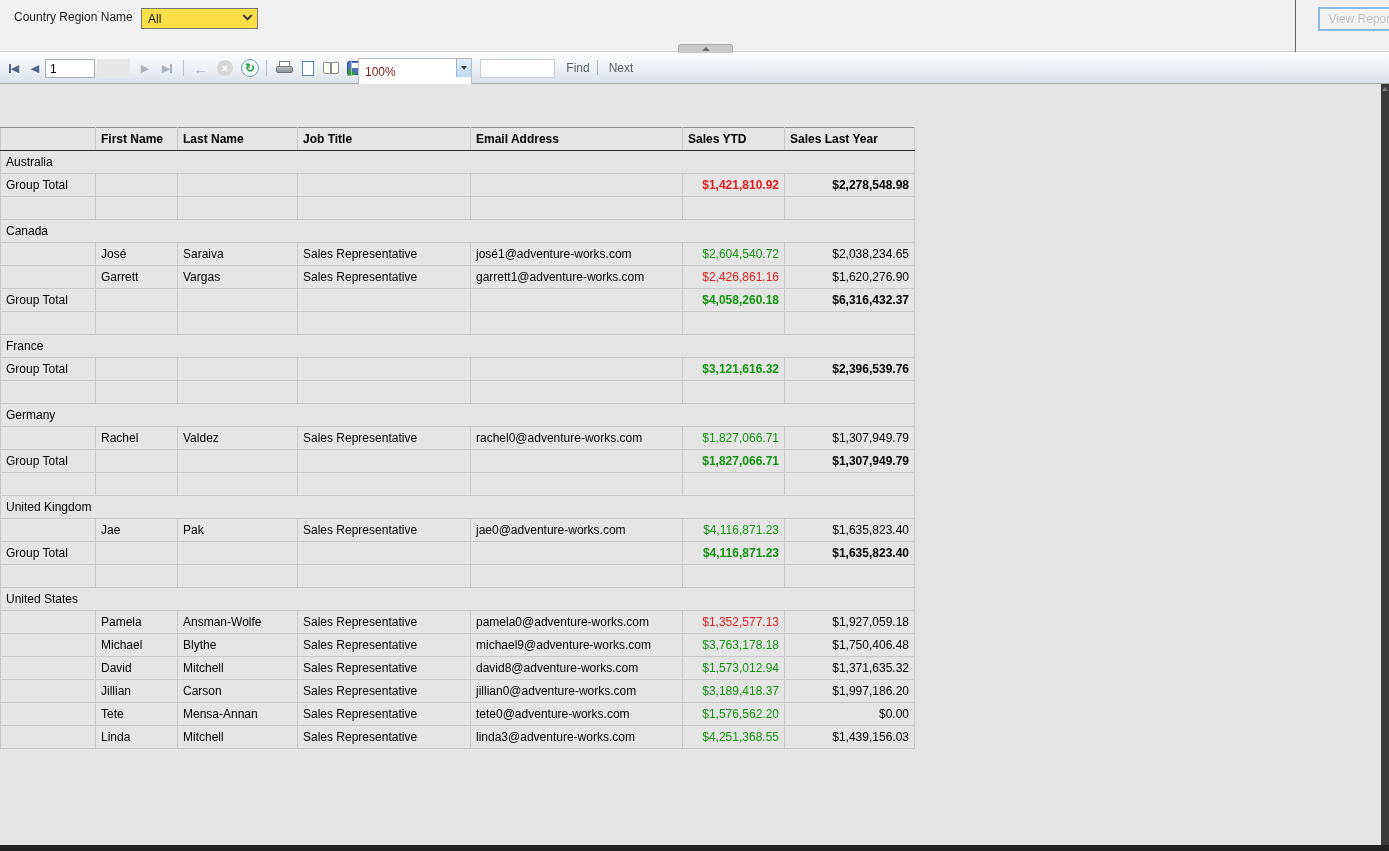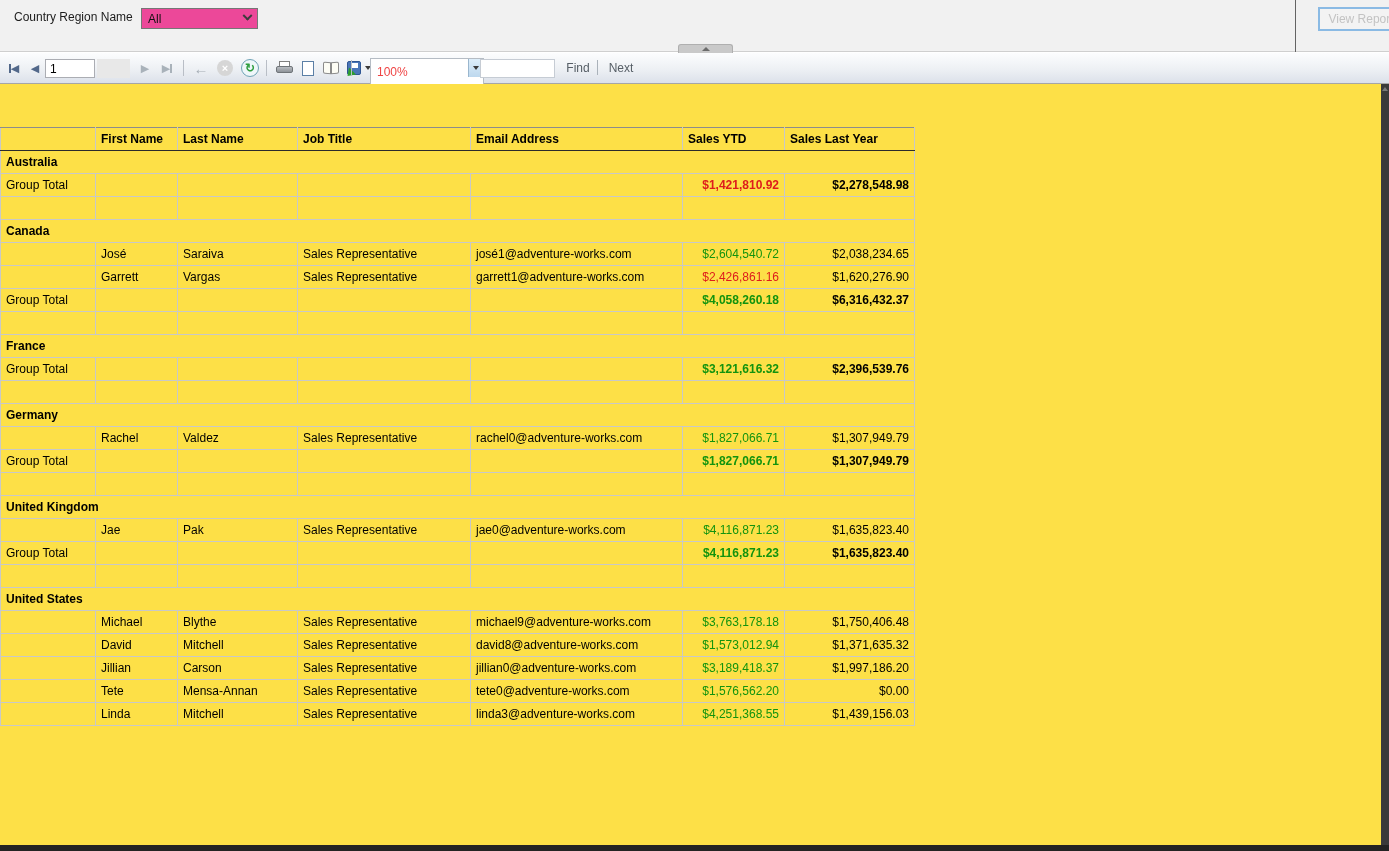--- a/index.html
+++ b/index.html
@@ -5,21 +5,21 @@
   * { margin:0; padding:0; box-sizing:border-box; }
   html,body { background:#fff; }
   body { font-family:"Liberation Sans", sans-serif; }
   .screen { position:relative; width:1389px; height:851px; overflow:hidden; background:#fff; }
 
   
   .param-area { position:absolute; left:0; top:0; width:1389px; height:52px;
     background:#F1F1F1; border-bottom:1px solid #CFCFCF; }
   .param-label { position:absolute; left:14px; top:10px; font-size:12px; color:#1c1c1c; }
   .dropdown { position:absolute; left:141px; top:8px; width:117px; height:21px;
-    background:#ec4899; border:1px solid #767676; display:flex; align-items:center;
+    background:#fde047; border:1px solid #767676; display:flex; align-items:center;
     padding:0 6px; font-size:12px; color:#111; cursor:default; }
   .dropdown .chev { margin-left:auto; width:7px; height:7px; border-right:2px solid #3c3c3c;
     border-bottom:2px solid #3c3c3c; transform:rotate(45deg) translate(-2px,-2px); }
   .param-divider { position:absolute; left:1295px; top:0; width:1px; height:52px; background:#646464; }
   .view-report { position:absolute; left:1318px; top:7px; width:86px; height:24px;
     background:#F3F3F3; border:2px solid #8ABAE4; color:#C3C3C3; font-size:12px;
     font-family:"Liberation Sans",sans-serif; }
   .collapse-handle { position:absolute; left:678px; top:44px; width:55px; height:9px;
     background:#C9C9C9; border:1px solid #AFAFAF; border-bottom:none;
     border-radius:3px 3px 0 0; display:flex; align-items:center; justify-content:center; cursor:pointer; }
@@ -63,40 +63,40 @@
   .export-icon { position:relative; width:14px; height:14px; background:#4A76B8;
     border:1px solid #2F5694; border-radius:2px; }
   .export-icon .label { position:absolute; left:3px; top:1px; width:7px; height:5px; background:#fff; }
   .export-icon .arrow { position:absolute; left:-3px; bottom:-3px; width:0; height:0;
     border-left:5px solid transparent; border-right:5px solid transparent;
     border-top:7px solid #2E9E2E; transform:rotate(45deg); }
   .caret-down { width:0; height:0; border-left:3px solid transparent;
     border-right:3px solid transparent; border-top:4px solid #3a3a3a; margin-left:4px; }
 
   .zoom-combo { position:absolute; left:358px; top:5px; width:114px; height:28px;
-    background:#fff; border:1px solid #B5BCC4; font-size:12px; color:#ef4444;
-    display:flex; align-items:center; padding-left:6px; cursor:pointer;margin-left:12px; }
+    background:#fff; border:1px solid #B5BCC4; font-size:12px; color:#7f1d1d;
+    display:flex; align-items:center; padding-left:6px; cursor:pointer; }
   .zoom-combo .btn { position:absolute; right:0; top:0; width:15px; height:18px;
     background:linear-gradient(#DDEEFA,#BDD8EE); border-left:1px solid #9AB6CE;
     display:flex; align-items:center; justify-content:center; }
   .search-input { position:absolute; left:480px; top:6px; width:75px; height:19px;
     border:1px solid #C6CCD4; font-size:12px; padding:0 4px; font-family:"Liberation Sans",sans-serif; }
   .find-link, .next-link { font-size:12px; color:#565E66; cursor:pointer; }
   .find-sep { position:absolute; left:597px; top:7px; width:1px; height:15px; background:#AAB2BA; }
 
   
   .report-area { position:absolute; left:0; top:84px; width:1381px; height:767px;
-    background:#fde047; overflow:hidden; }
+    background:#e5e5e5; overflow:hidden; }
   table.report { border-collapse:collapse; table-layout:fixed; width:914px;
     position:absolute; left:0; top:43px; font-size:12px; color:#000; }
   table.report td, table.report th { border:1px solid #C8C8C8; height:23px;
     padding:0 5px; overflow:hidden; white-space:nowrap; vertical-align:middle; }
   table.report thead th { text-align:left; font-weight:bold;
     border-top-color:#8C8C8C; border-bottom-color:#2B2B2B; }
-  td.country { font-weight:bold; }
+  td.country { font-weight:normal; }
   td.total-label { font-weight:normal; }
   td.num { text-align:right; }
   td.bold { font-weight:bold; }
   .val-red { color:#DE1C1C; }
   .val-green { color:#12930E; }
 
   
   .vscroll { position:absolute; left:1381px; top:84px; width:8px; height:767px; background:#3A3A3A; }
   .vscroll .vs-arrow { position:absolute; left:1px; top:3px; width:0; height:0;
     border-left:3px solid transparent; border-right:3px solid transparent;
@@ -355,20 +355,29 @@
             <td></td>
             <td></td>
             <td></td>
             <td></td>
           </tr>
           <tr>
             <td class="country" colspan="7">United States</td>
           </tr>
           <tr>
             <td></td>
+            <td>Pamela</td>
+            <td>Ansman-Wolfe</td>
+            <td>Sales Representative</td>
+            <td>pamela0@adventure-works.com</td>
+            <td class="num val-red">$1,352,577.13</td>
+            <td class="num">$1,927,059.18</td>
+          </tr>
+          <tr>
+            <td></td>
             <td>Michael</td>
             <td>Blythe</td>
             <td>Sales Representative</td>
             <td>michael9@adventure-works.com</td>
             <td class="num val-green">$3,763,178.18</td>
             <td class="num">$1,750,406.48</td>
           </tr>
           <tr>
             <td></td>
             <td>David</td>

